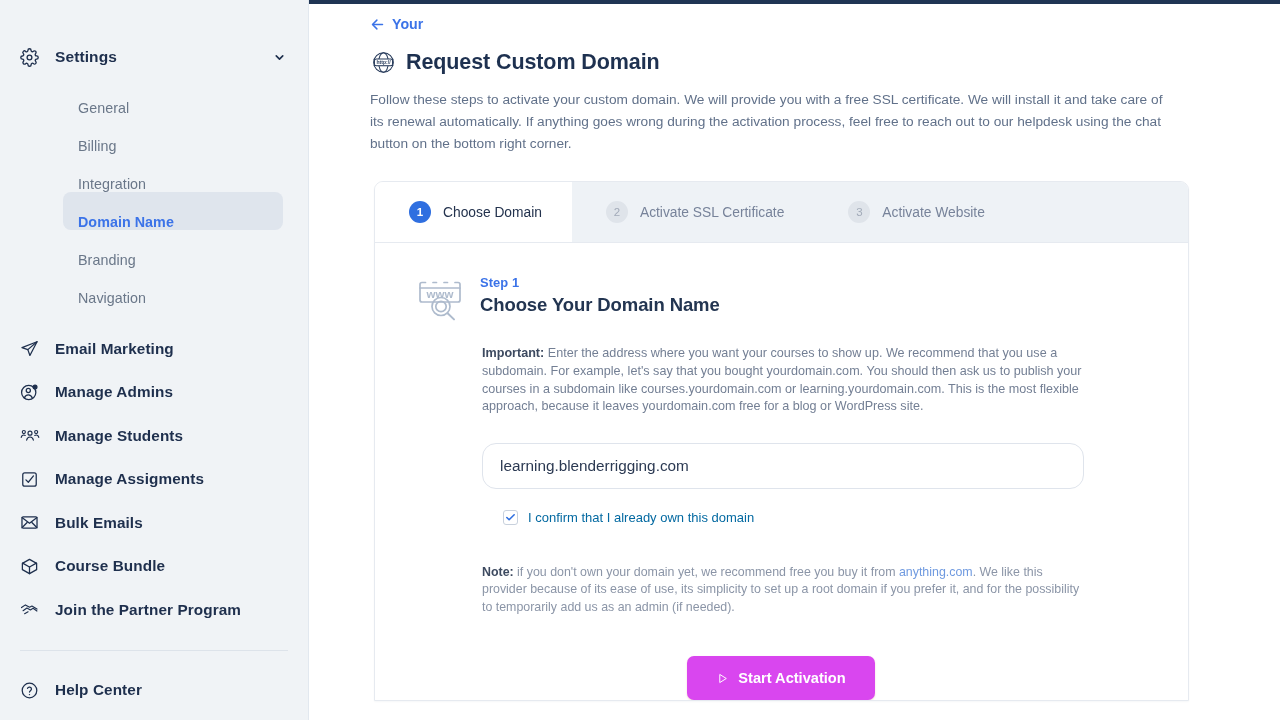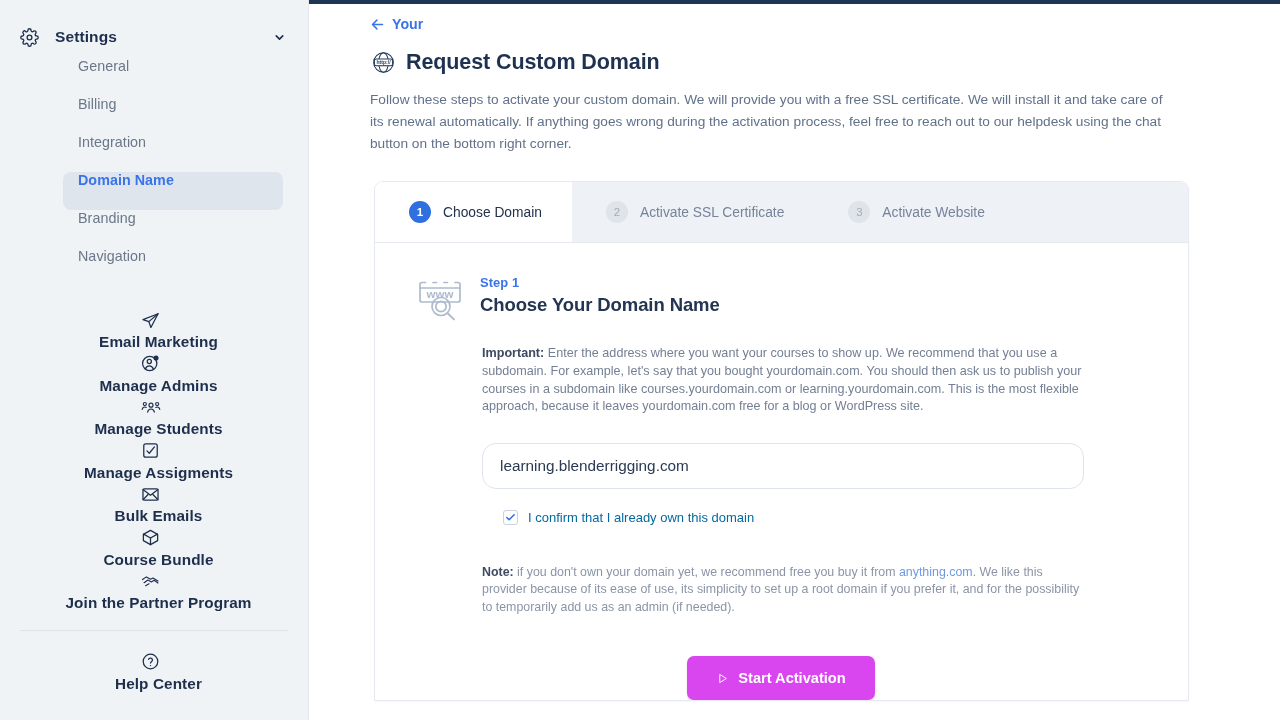--- a/index.html
+++ b/index.html
@@ -13,55 +13,54 @@
   }
   .app { display: flex; width: 1280px; height: 720px; position: relative; }
 
   
   .sidebar {
     width: 309px;
     flex: 0 0 309px;
     height: 720px;
     background: #f0f3f6;
     border-right: 1px solid #e2e8ef;
-    padding-top: 20px;
+    padding-top: 40px;
     position: relative;
   }
   .nav-settings-row {
     display: flex; align-items: center;
     height: 34px;
     padding: 0 22px 0 20px;
     cursor: pointer;
     margin-bottom: 4px;
   }
   .nav-settings-row .ic { width: 26px; flex: 0 0 26px; display: flex; align-items: center; justify-content: flex-start; }
   .nav-settings-row .lbl {
     font-size: 15.5px; font-weight: 700; color: #1e2f4d; letter-spacing: .1px;
     flex: 1; padding-left: 9px;
   }
   .nav-settings-row .chev { margin-left: auto; display: flex; align-items: center; }
 
   .subitem {
-    height: 38px; display: flex; align-items: flex-start;
+    height: 38px; display: flex; align-items: flex-end;
     margin: 0 25px 0 63px;
     padding: 0 15px;
     border-radius: 8px;
     font-size: 14.3px;
     color: #6a7789;
     cursor: pointer;
     letter-spacing: .05px;
   }
   .subitem.active { background: #dfe5ed; color: #3b73e8; font-weight: 700; }
 
   .nav-item {
     display: flex; align-items: center;
     height: 43.5px;
     padding: 0 20px;
     cursor: pointer;
-    flex-direction: column;
   }
   .nav-item .ic { width: 26px; flex: 0 0 26px; display: flex; align-items: center; }
   .nav-item .lbl {
     font-size: 15.3px; font-weight: 700; color: #1e2f4d;
     padding-left: 9px; letter-spacing: .1px; white-space: nowrap;
   }
   .nav-gap { height: 21px; }
   .nav-sep { height: 1px; background: #dde3ea; margin: 0 20px; }
 
   

